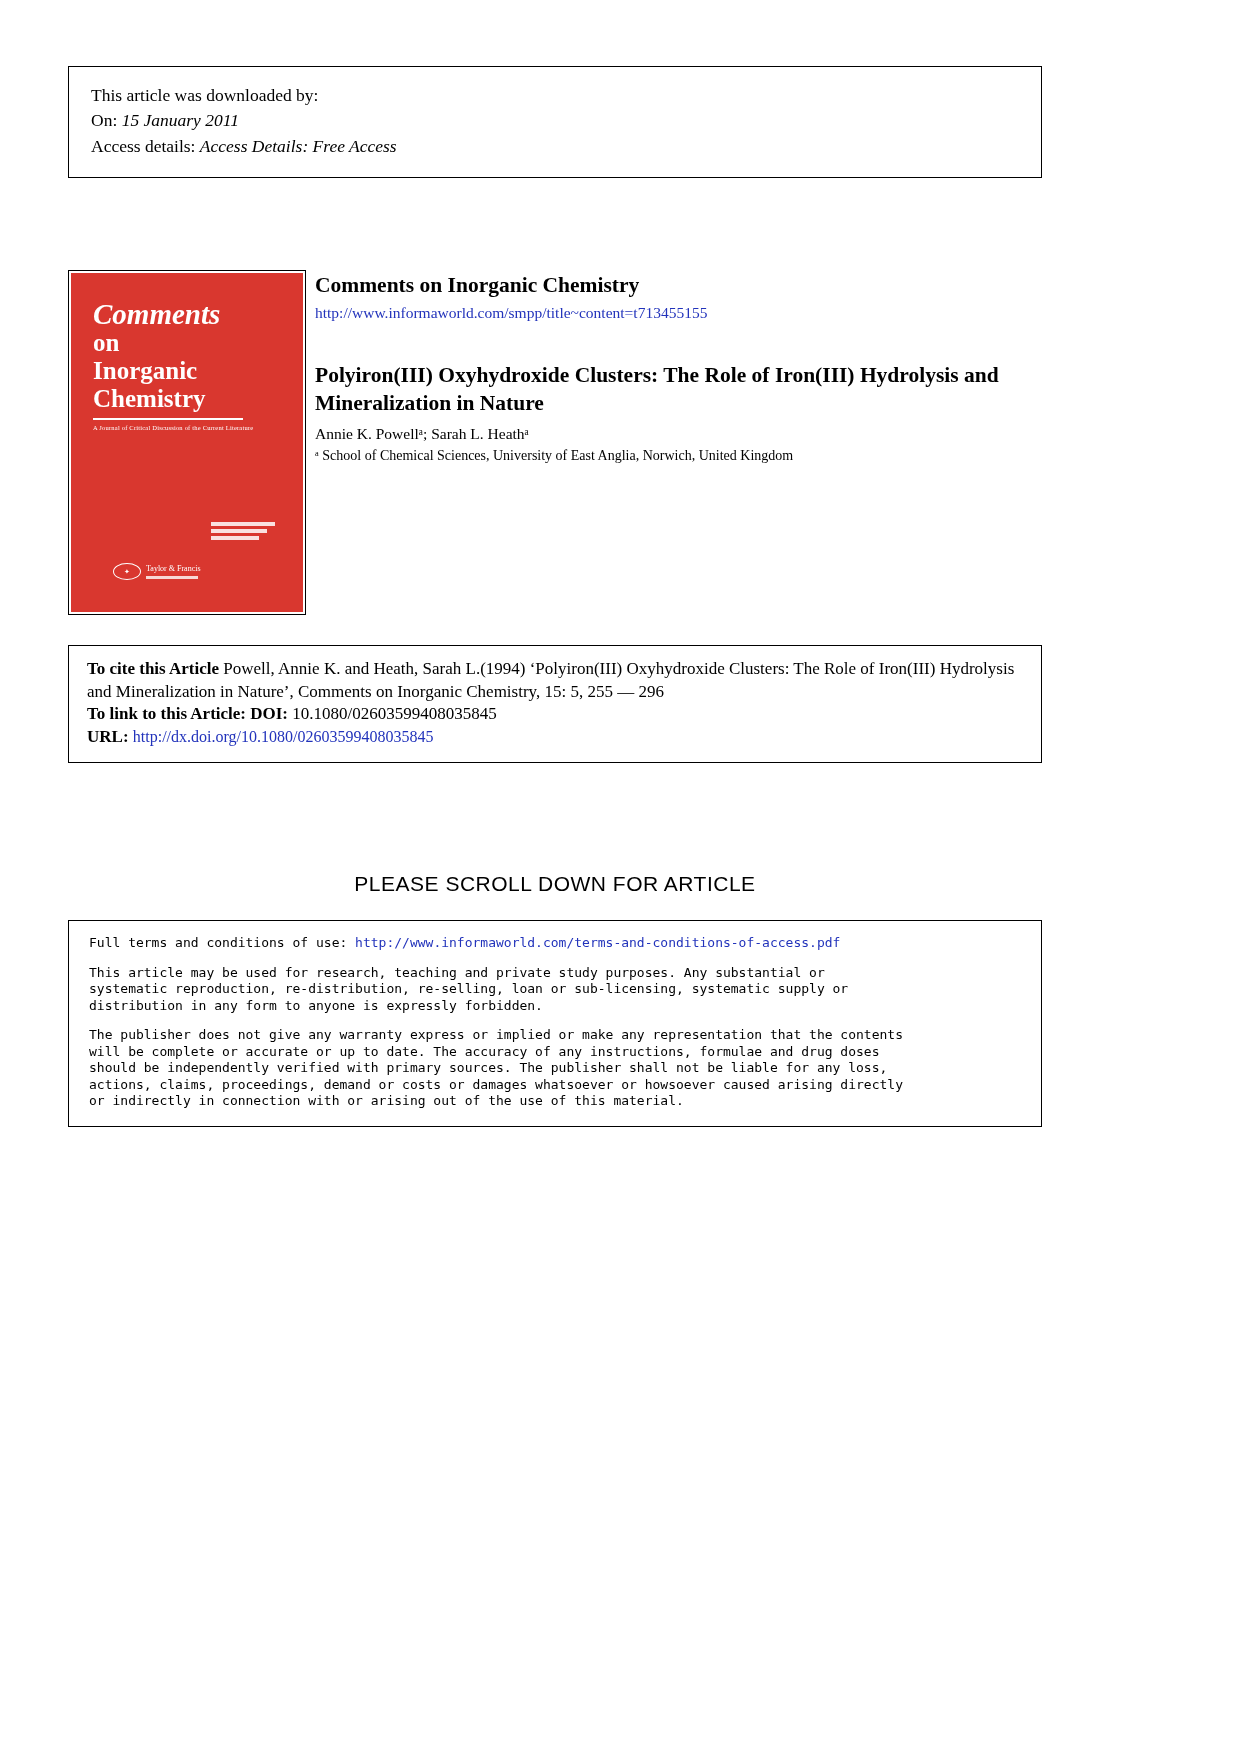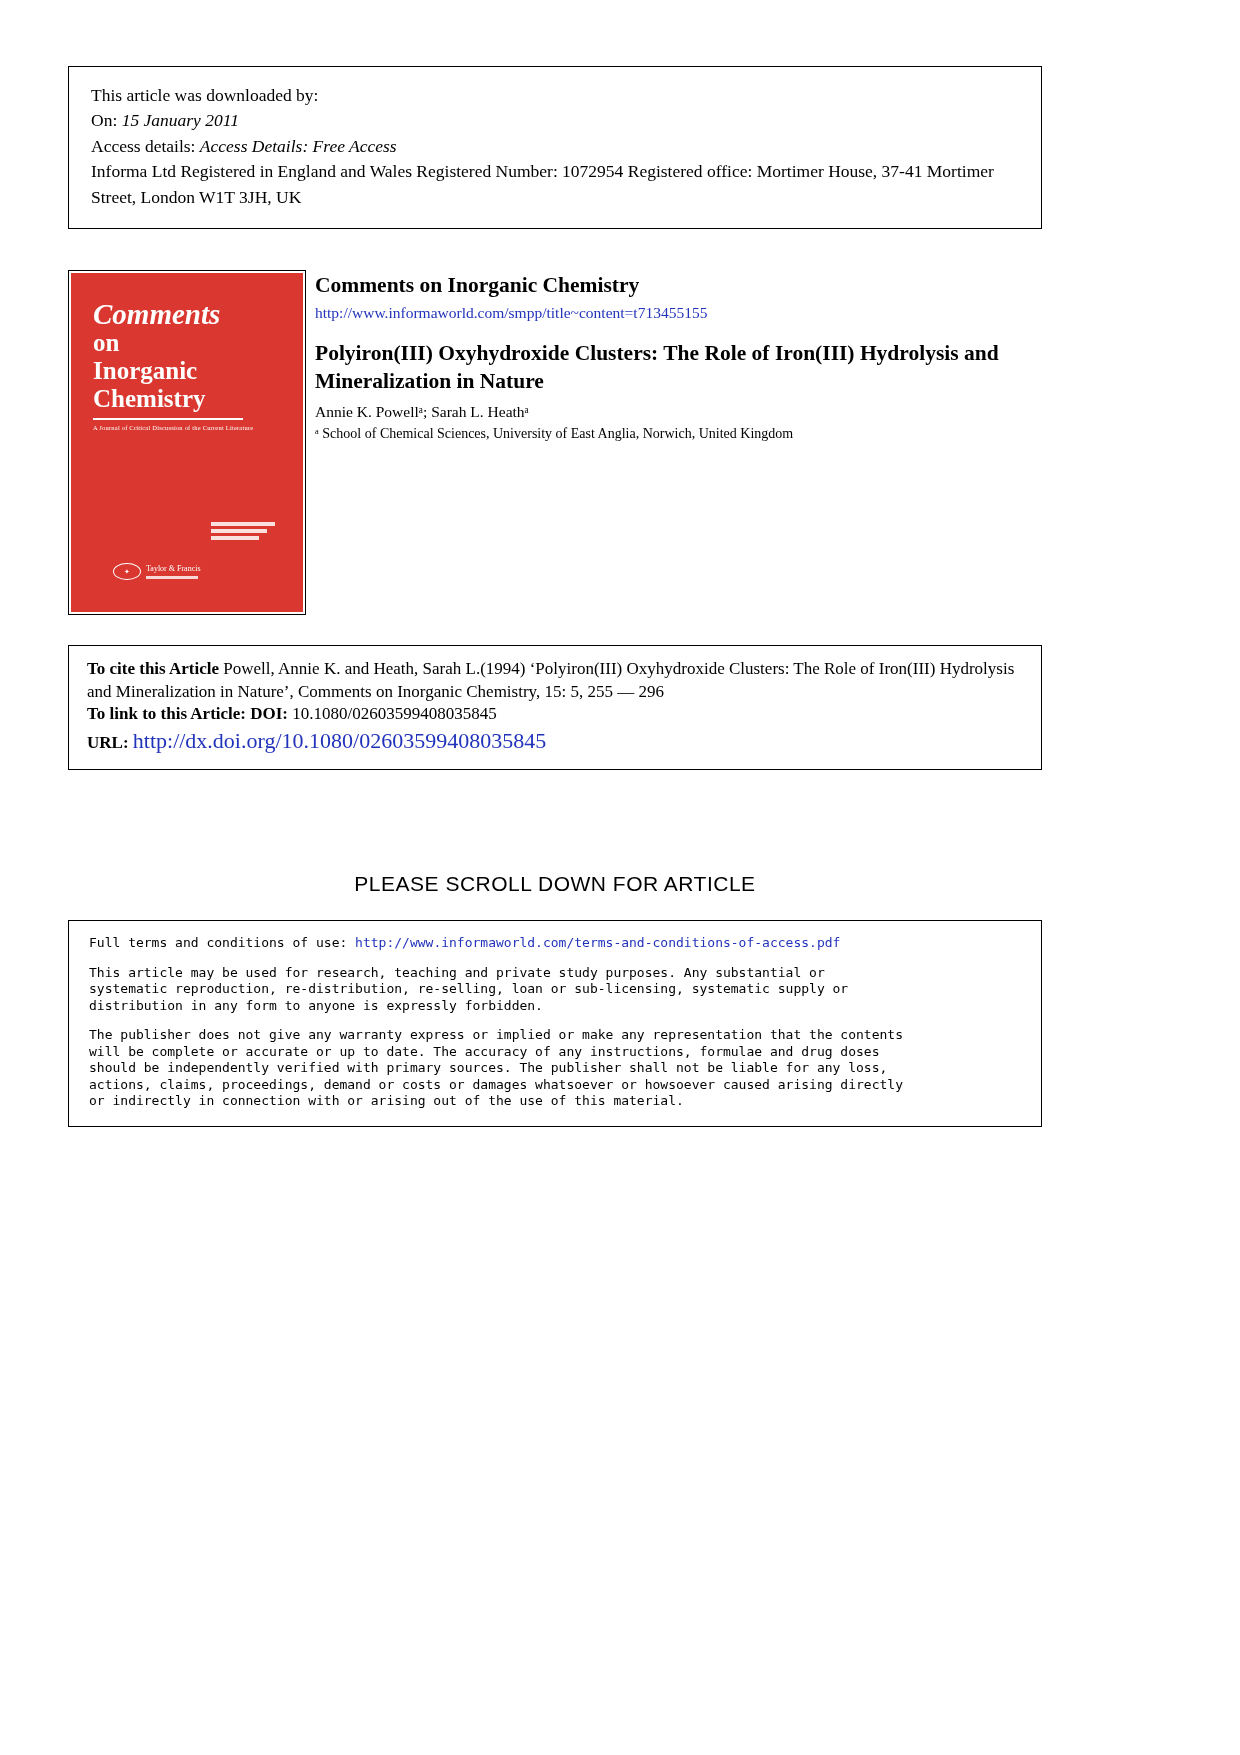--- a/index.html
+++ b/index.html
@@ -27,49 +27,48 @@
   .tf-logo{position:absolute;left:42px;bottom:32px;display:flex;align-items:center;gap:5px;}
   .tf-ellipse{width:26px;height:15px;border:1.5px solid #fff;border-radius:50%;display:flex;align-items:center;justify-content:center;font-size:7px;color:#fff;}
   .tf-text{font-size:8px;line-height:1.2;color:#fff;}
   .tf-sub{width:52px;height:3px;background:rgba(255,255,255,0.8);margin-top:2px;}
 
   .right-col{position:absolute;left:315px;top:273px;width:727px;}
   .journal-title{font-size:21.5px;font-weight:bold;margin:0 0 4px;}
   .pub-details{font-size:15.5px;line-height:1.3;}
   .link{color:var(--link);text-decoration:none;cursor:pointer;}
   .pub-link{font-size:15.5px;display:inline-block;margin-top:2px;}
-  .article-title{font-size:21.5px;font-weight:bold;line-height:1.28;margin-top:18px;}
+  .article-title{font-size:21.5px;font-weight:bold;line-height:1.28;margin-top:40px;}
   .authors{font-size:15.5px;margin-top:8px;}
   .affiliation{font-size:14px;margin-top:5px;}
 
   
   .cite-box{position:absolute;left:68px;top:645px;width:974px;padding:12px 18px 14px;font-size:17px;line-height:1.33;}
   .bold{font-weight:bold;}
   .cite-line{margin:0;}
-  .cite-box .link{font-size:22px;}
+  .cite-box .link{font-size:16px;}
 
   
   .scroll-wrap{position:absolute;left:68px;top:872px;width:974px;text-align:center;}
   .scroll-notice{font-family:"Liberation Sans","DejaVu Sans",sans-serif;font-size:21px;letter-spacing:0.5px;}
 
   
   .terms-box{position:absolute;left:68px;top:920px;width:974px;padding:14px 20px 16px;font-family:"DejaVu Sans Mono","Liberation Mono",monospace;font-size:13px;line-height:1.27;}
   .terms-para{white-space:pre-wrap;margin:13px 0 0;}
   .terms-first{margin:0;}
 </style>
 </head>
 <body>
 
 <div class="page">
 
   <div class="box top-box">
     <div>This article was downloaded by:</div>
     <div><span>On: </span><span class="ital">15 January 2011</span></div>
     <div><span>Access details: </span><span class="ital">Access Details: Free Access</span></div>
-    <div>Informa Ltd Registered in England and Wales Registered Number: 1072954 Registered office: Mortimer House, 37-41 Mortimer Street, London W1T 3JH, UK</div>
   </div>
 
   <div class="box cover-box">
     <div class="cover">
       <div class="cover-title-comments">Comments</div>
       <div class="cover-title-word">on</div>
       <div class="cover-title-word">Inorganic</div>
       <div class="cover-title-word">Chemistry</div>
       <div class="cover-rule"></div>
       <div class="cover-subtitle">A Journal of Critical Discussion of the Current Literature</div>

